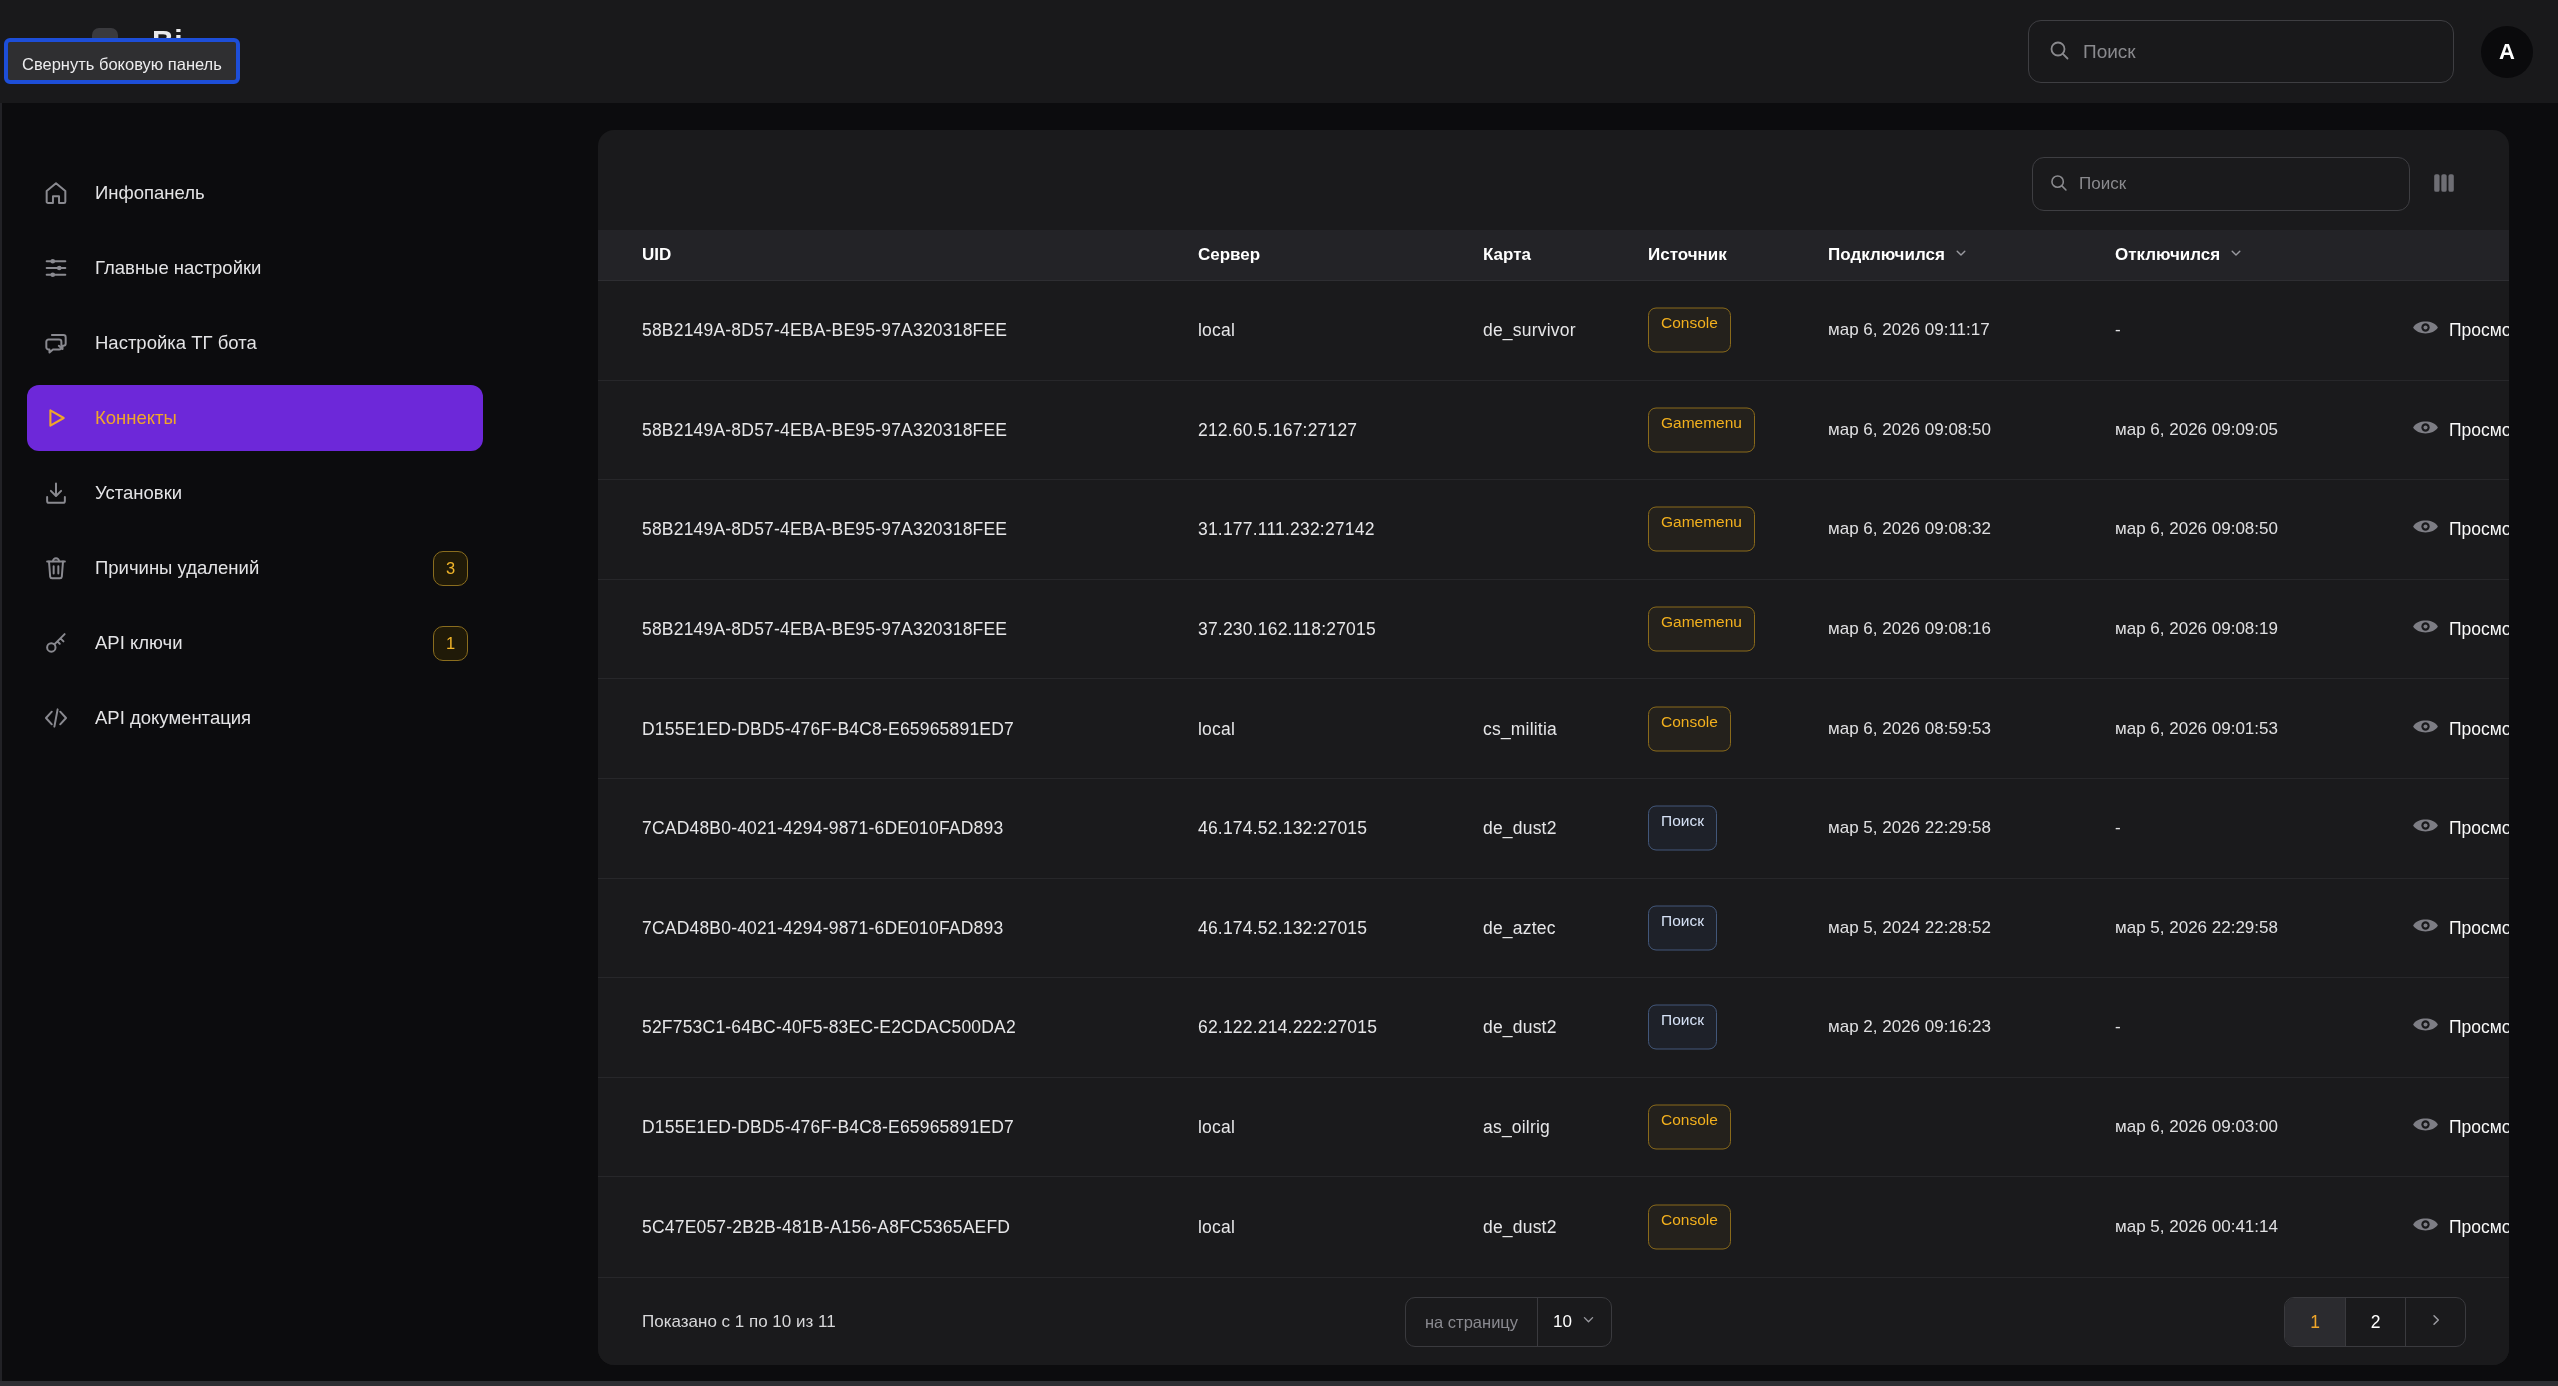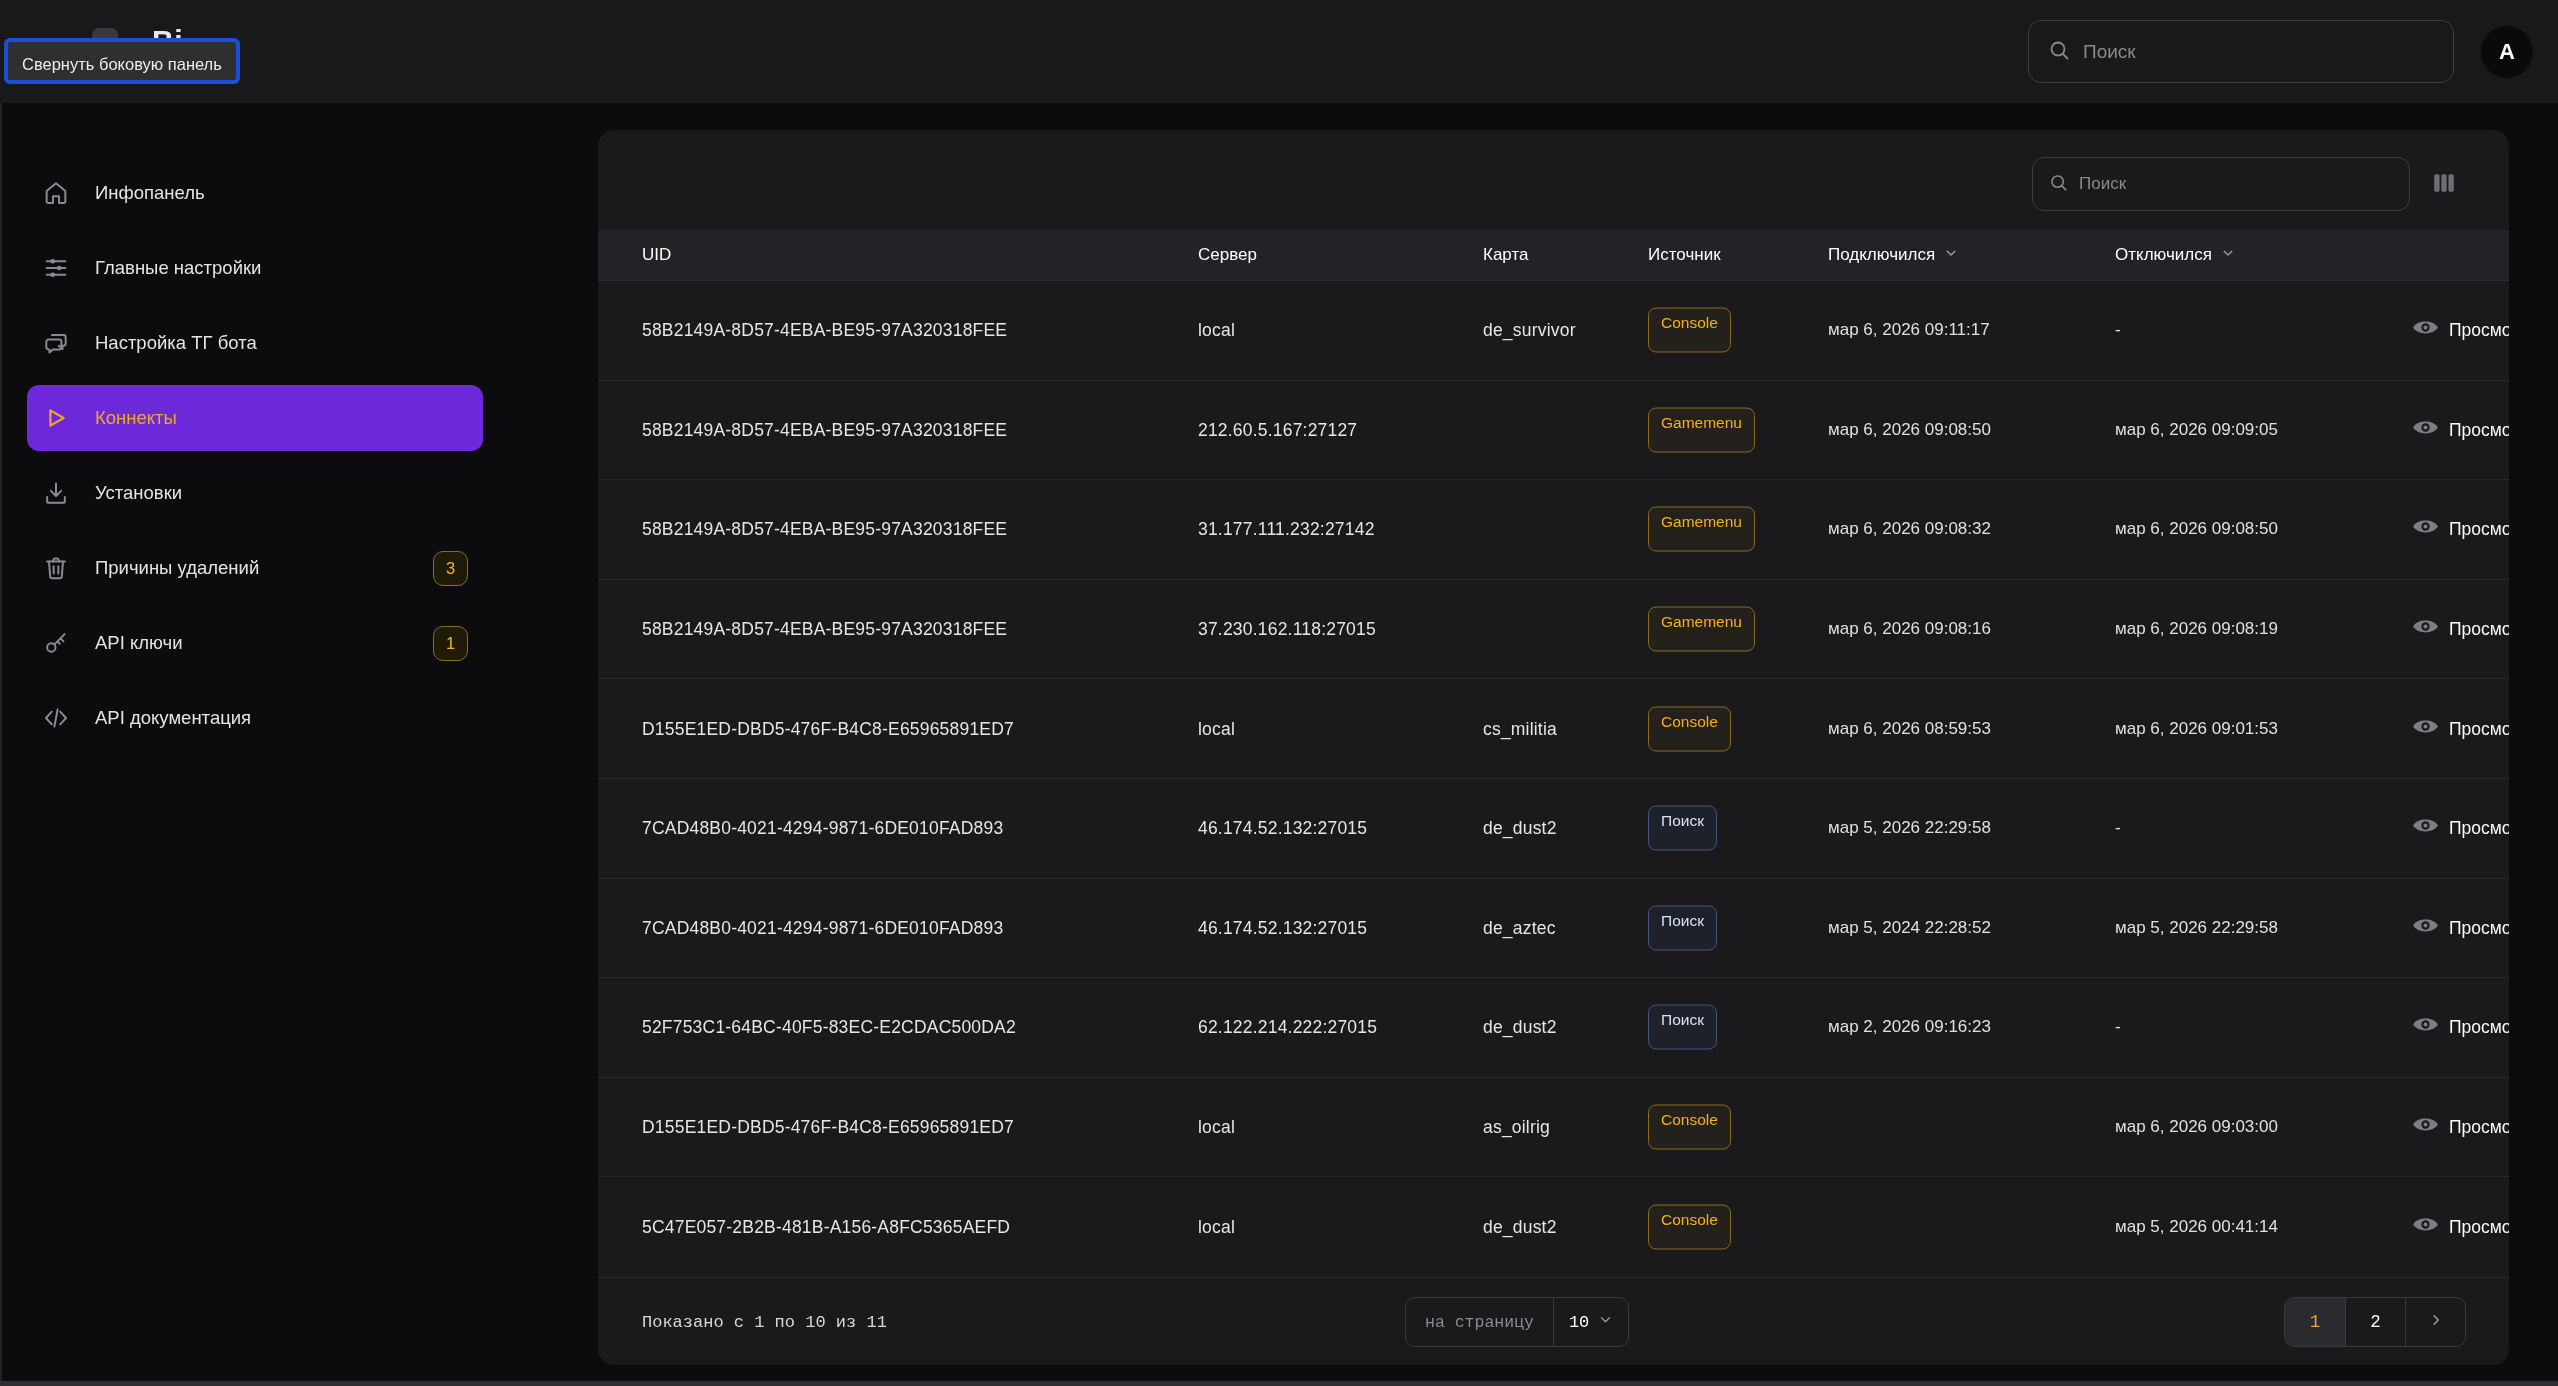--- a/index.html
+++ b/index.html
@@ -98,41 +98,41 @@
     border-bottom:1px solid #2e2e32;
   }
   .cell { position:absolute; top:50%; transform:translateY(-50%); white-space:nowrap; }
   .c-uid  { left:44px; }
   .c-server { left:600px; }
   .c-map { left:885px; }
   .c-source { left:1050px; }
   .c-conn { left:1230px; }
   .c-disc { left:1517px; }
   .c-action { left:1814px; width:280px; }
-  .th { font-size:17px; font-weight:400; color:#ffffff; display:flex; align-items:flex-start; gap:9px; }
+  .th { font-size:17px; font-weight:700; color:#ffffff; display:flex; align-items:flex-start; gap:9px; }
   .th svg { width:14px; height:14px; color:#9a9aa0; }
   .trow {
     position:relative; height:99.6px; border-bottom:1px solid #27272a;
   }
   .trow:last-child { border-bottom:none; }
   .td { font-size:17.5px; color:#e6e6e8; letter-spacing:.2px; }
   .td-date { font-size:17px; color:#e0e0e2; letter-spacing:0; }
   .badge {
     display:inline-block; padding:5px 12px 20px; border-radius:8px; font-size:15.5px;
   }
   .badge.amber { color:#f2b01e; border:1px solid #8a6a1a; background:rgba(242,176,30,.05); }
   .badge.blue  { color:#d6e2f6; border:1px solid #42577a; background:rgba(90,130,200,.08); }
   .action-link {
     display:flex; align-items:center; gap:10px; color:#fafafa; font-size:17.5px; cursor:pointer;
   }
   .action-link svg { width:27px; height:18px; color:#7d7d84; flex:0 0 auto; }
   
   .tfoot {
     position:absolute; left:0; right:0; bottom:0; height:88px;
-    background:#1a1a1c; border-top:1px solid #27272a;font-family:Liberation Mono, monospace;
+    background:#1a1a1c; border-top:1px solid #27272a;
   }
   .summary {
     position:absolute; left:44px; top:50%; transform:translateY(-50%);
     font-size:17px; color:#d8d8da;
   }
   .pagesize {
     position:absolute; left:807px; top:19px; height:50px;
     border:1px solid #3a3a3e; border-radius:10px; display:flex; align-items:stretch;
     overflow:hidden;
   }

